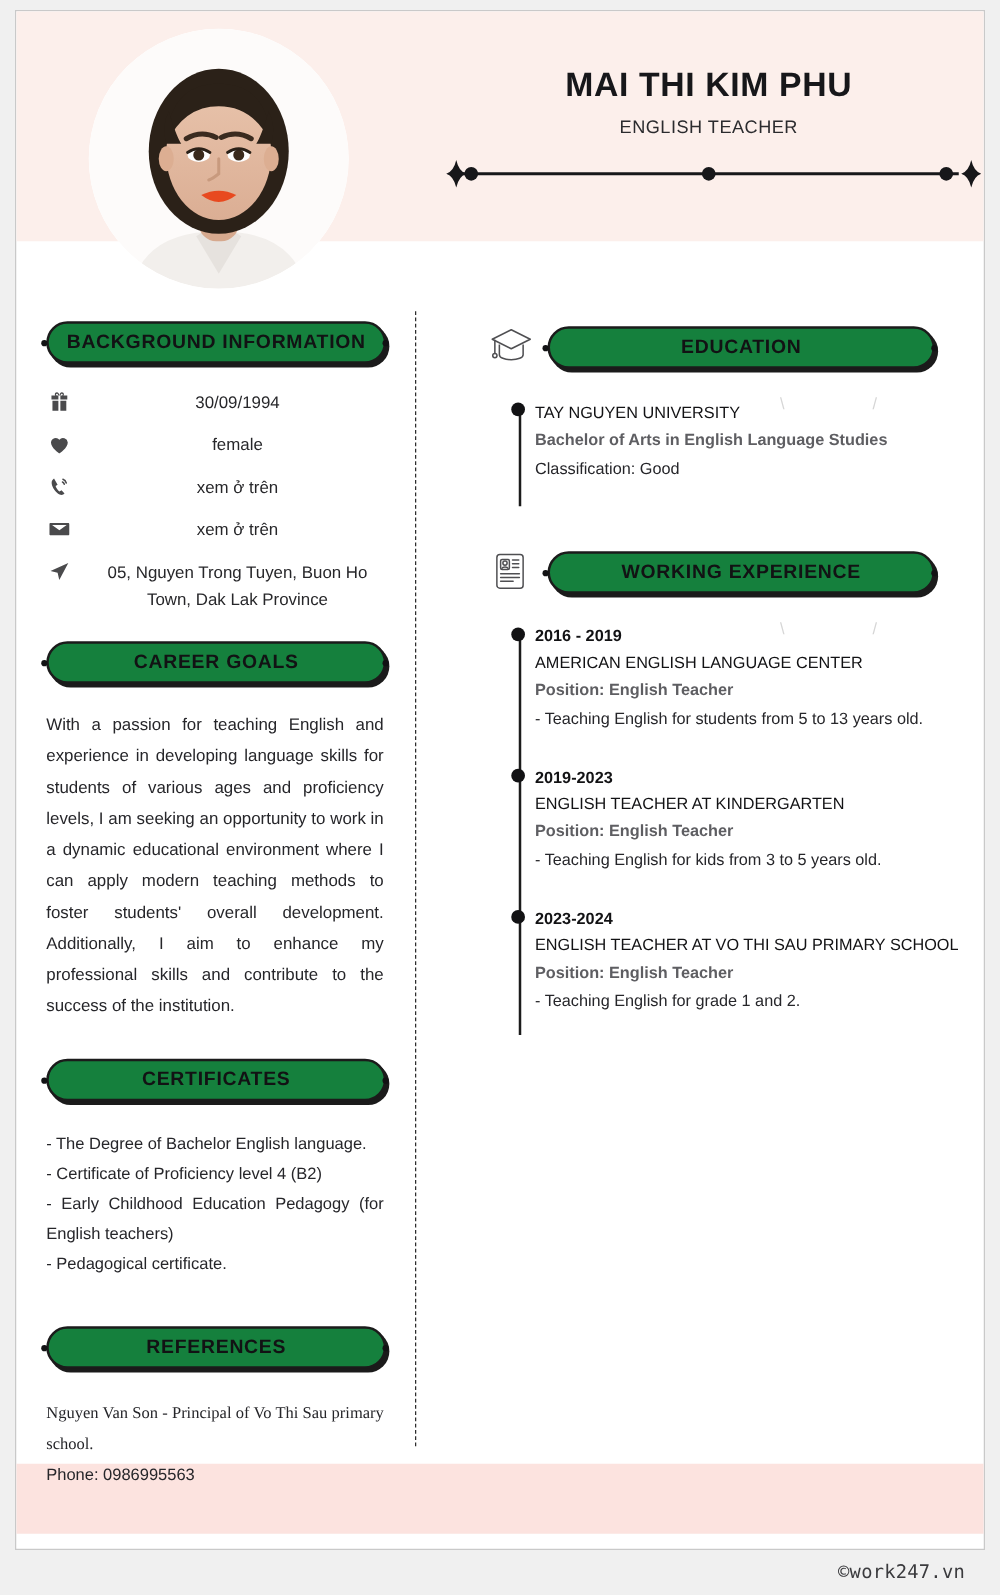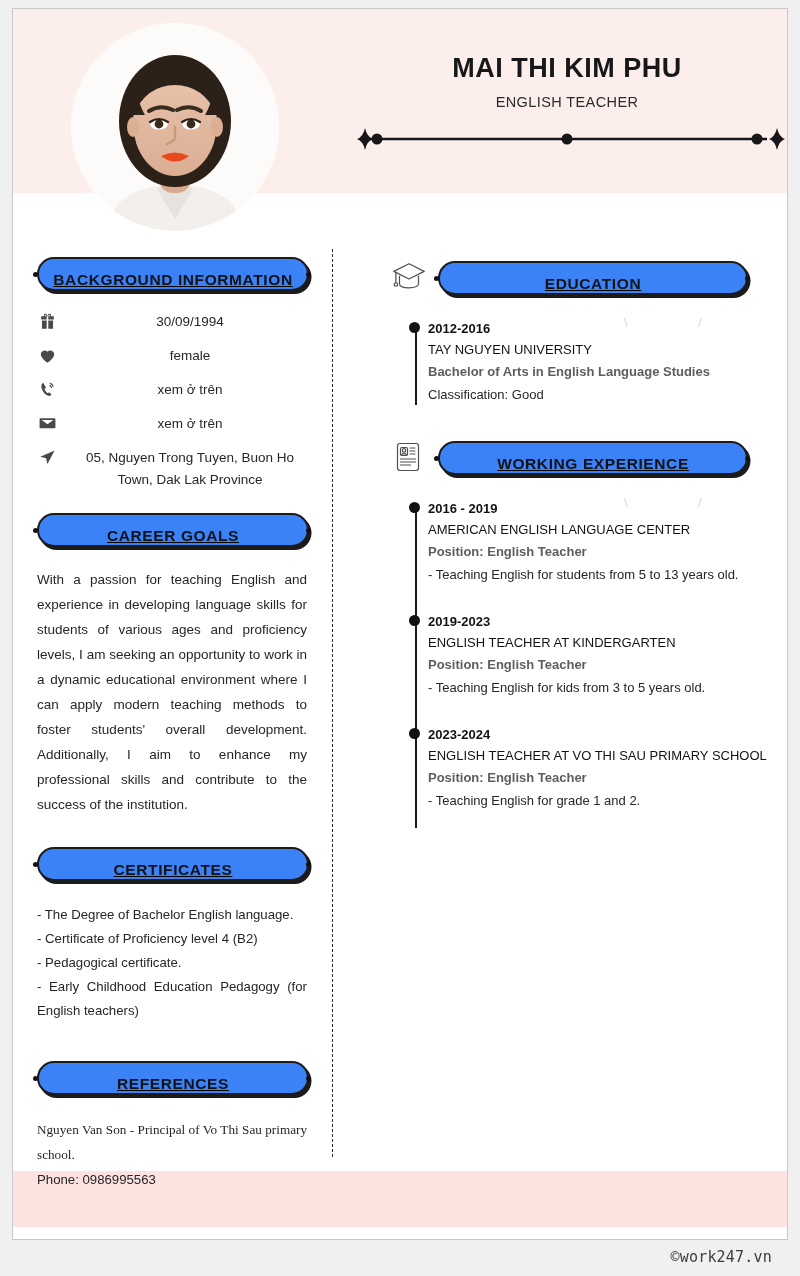--- a/index.html
+++ b/index.html
@@ -118,28 +118,27 @@
   .pill-wrap {
     position: relative;
     height: 38px;
     margin-bottom: 6px;
   }
   .pill {
     position: absolute;
     left: 10px;
     top: 0;
     height: 34px;
-    background: #3b82f6;
+    background: #15803d;
     border: 2.2px solid #1b1b1b;
     border-radius: 17px / 17px;
     box-shadow: 2.5px 3px 0 #1b1b1b;
     display: flex;
-    align-items: flex-end;
+    align-items: center;
     justify-content: center;
-    text-decoration: underline;
   }
   .pill-label {
     font-size: 15.5px;
     font-weight: bold;
     letter-spacing: 0.6px;
     color: #121214;
     white-space: nowrap;
     padding: 0 16px;
   }
   .pill-dot {
@@ -452,22 +451,22 @@
         <div class="pill">
           <span class="pill-label">CERTIFICATES</span>
         </div>
         <span class="pill-dot l"></span>
         <span class="pill-dot r"></span>
       </div>
 
       <div class="list-text">
         <div>- The Degree of Bachelor English language.</div>
         <div>- Certificate of Proficiency level 4 (B2)</div>
+        <div>- Early Childhood Education Pedagogy (for English teachers)</div>
         <div>- Pedagogical certificate.</div>
-        <div>- Early Childhood Education Pedagogy (for English teachers)</div>
       </div>
 
       <div class="gap-l"></div>
 
       <div class="pill-wrap pill-left">
         <div class="pill">
           <span class="pill-label">REFERENCES</span>
         </div>
         <span class="pill-dot l"></span>
         <span class="pill-dot r"></span>
@@ -497,21 +496,20 @@
         <span class="pill-dot l"></span>
         <span class="pill-dot r"></span>
       </div>
 
       <div class="timeline" style="min-height:96px">
         <div class="tl-line" style="bottom:10px"></div>
         <span class="tick" style="left:248px; top:-4px">\</span>
         <span class="tick" style="left:322px; top:-4px">/</span>
         <div class="tl-item">
           <span class="tl-dot"></span>
-          <div class="tl-date">2012-2016</div>
           <div class="tl-org">TAY NGUYEN UNIVERSITY</div>
           <div class="tl-sub">Bachelor of Arts in English Language Studies</div>
           <div class="tl-desc">Classification: Good</div>
         </div>
       </div>
 
       <div style="height:22px"></div>
 
       <div class="sec-head">
         <span class="sec-icon">

